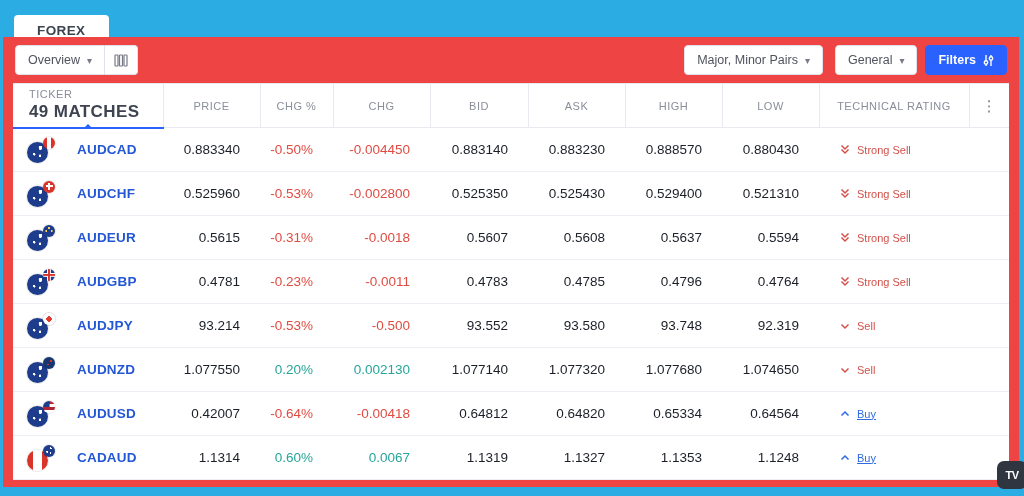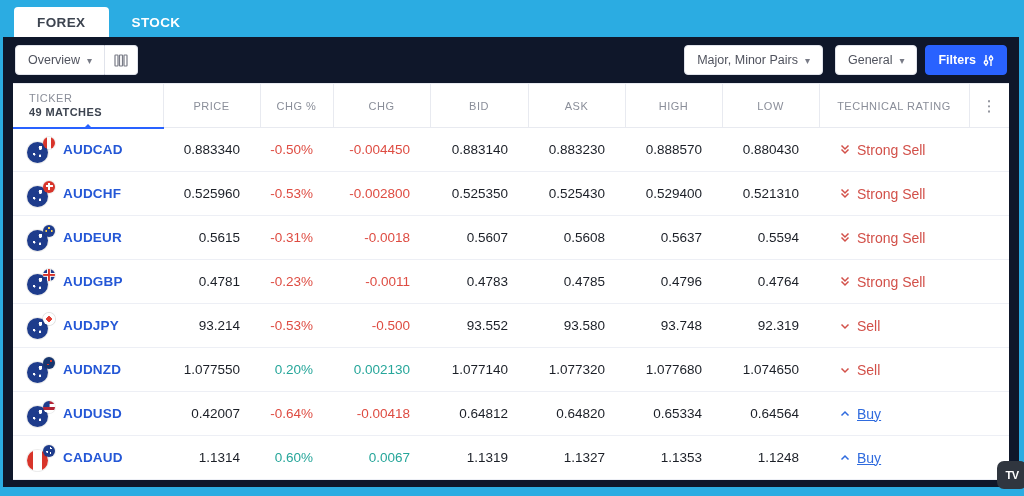--- a/index.html
+++ b/index.html
@@ -2,27 +2,27 @@
 <html><head>
 <meta charset="utf-8">
 <style>
   * { margin:0; padding:0; box-sizing:border-box; }
   html,body { width:1024px; height:496px; }
   body { font-family:"Liberation Sans", sans-serif; background:#fff; }
 
   .frame { position:relative; width:1024px; height:496px; background:#2BACE2; overflow:hidden; }
 
   
-  .tabbar { position:absolute; top:0; left:3px; right:5px; height:37px; display:flex; align-items:flex-end; padding-left:11px; }
+  .tabbar { position:absolute; top:8px; left:3px; right:5px; height:37px; display:flex; align-items:flex-end; padding-left:11px; }
   .tab { height:30px; display:flex; align-items:center; padding:0 23px; font-size:13.5px; font-weight:700;
          letter-spacing:.4px; color:#fff; cursor:pointer; border-radius:4px 4px 0 0; }
   .tab.active { background:#fff; color:#3d4450; }
 
   
-  .sheet { position:absolute; top:37px; left:3px; right:5px; bottom:9px; background:#0f172a; overflow:hidden; }
+  .sheet { position:absolute; top:37px; left:3px; right:5px; bottom:9px; background:#ef4444; overflow:hidden; }
 
   
   .toolbar { height:46px; display:flex; align-items:center; padding:0 12px; justify-content:space-between; }
   .tb-group { display:flex; align-items:center; }
   .btn { height:30px; display:flex; align-items:center; gap:7px; padding:0 12px; border:1px solid #E0E3EB;
          border-radius:4px; background:#fff; font-size:12.5px; color:#50535E; cursor:pointer; white-space:nowrap; }
   .btn .caret { font-size:10px; color:#787B86; }
   .btn-attach-left { border-left:none; border-radius:0 4px 4px 0; padding:0 9px; }
   .btn-attach-right { border-radius:4px 0 0 4px; }
   .btn-primary { background:#2962FF; border-color:#2962FF; color:#fff; font-weight:700; font-size:12.5px; }
@@ -32,35 +32,35 @@
   table { border-collapse:collapse; width:996px; margin:0 10px; table-layout:fixed; }
   col.c-ticker{width:150px;} col.c-price{width:97px;} col.c-chgp{width:73px;} col.c-chg{width:97px;}
   col.c-bid{width:98px;} col.c-ask{width:97px;} col.c-high{width:97px;} col.c-low{width:97px;}
   col.c-rating{width:150px;} col.c-menu{width:40px;}
 
   thead th { height:44px; border-top:1px solid #E8EAF0; border-bottom:1px solid #E8EAF0; border-left:1px solid #E8EAF0;
              font-size:11px; font-weight:400; color:#8A8E99; letter-spacing:.5px; text-align:center; cursor:pointer; background:#fff; }
   thead th:first-child { border-left:none; text-align:left; position:relative; border-bottom:2px solid #2962FF; }
   thead th:last-child  { border-left:1px solid #E8EAF0; }
   .th-ticker-title { font-size:11px; color:#8A8E99; letter-spacing:.5px; }
-  .th-ticker-matches { font-size:11px; color:#3d4450; font-weight:700; letter-spacing:.4px; margin-top:2px; }
+  .th-ticker-matches { font-size:17px; color:#3d4450; font-weight:700; letter-spacing:.4px; margin-top:2px; }
   .sort-notch { position:absolute; left:50%; bottom:-2px; transform:translateX(-50%);
                 width:0; height:0; border-left:5px solid transparent; border-right:5px solid transparent;
                 border-bottom:5px solid #2962FF; }
   .menu-dots { font-size:15px; color:#787B86; }
 
   tbody td { height:44px; border-bottom:1px solid #EDEFF5; font-size:13.5px; color:#1b1f27; text-align:right; padding-right:20px; }
   tbody tr { background:#fff; cursor:pointer; }
   td.ticker-cell { text-align:left; padding-right:0; padding-left:14px; }
-  td.rating-cell { text-align:center; padding-left:20px; padding-right:0; font-size:14px; }
+  td.rating-cell { text-align:center; padding-left:20px; padding-right:0; font-size:11px; }
   .neg { color:#DE4C42; } .pos { color:#26A69A; }
   .rating-red  { color:#D25049; font-weight:400; display:flex; align-items:center; gap:6px; }
   .rating-blue { color:#2F6BDE; font-weight:400; display:flex; align-items:center; gap:6px;text-decoration:underline; }
 
-  .ticker-wrap { display:flex; align-items:center; gap:6px; }
+  .ticker-wrap { display:flex; align-items:center; gap:20px; }
   .ticker-link { color:#2457D6; font-weight:700; font-size:13.5px; text-decoration:none; letter-spacing:.2px; }
 
   
   .flagset { position:relative; width:30px; height:26px; flex:0 0 30px; }
   .flag { position:absolute; border-radius:50%; box-shadow:0 0 0 1px rgba(0,0,0,.07); }
   .flag.base { width:21px; height:21px; left:0; bottom:0; }
   .flag.quote { width:12px; height:12px; right:2px; top:0; }
   .f-AUD { background:radial-gradient(circle at 64% 28%,#fff 9%,transparent 10%),
                       radial-gradient(circle at 34% 58%,#fff 7%,transparent 8%),
                       radial-gradient(circle at 62% 66%,#fff 7%,transparent 8%), #1E3C8C; }
@@ -86,21 +86,20 @@
              border-radius:7px; color:#fff; font-weight:700; font-size:11px;
              display:flex; align-items:center; justify-content:center; letter-spacing:-0.5px; z-index:5; }
 </style>
 </head>
 <body>
 
 <div class="frame">
 
   <div class="tabbar">
     <div class="tab active">FOREX</div>
-    <div class="tab">STOCK</div>
   </div>
 
   <div class="sheet">
 
     <div class="toolbar">
       <div class="tb-group">
         <button class="btn btn-attach-right">
           <span>Overview</span>
           <span class="caret">▾</span>
         </button>

